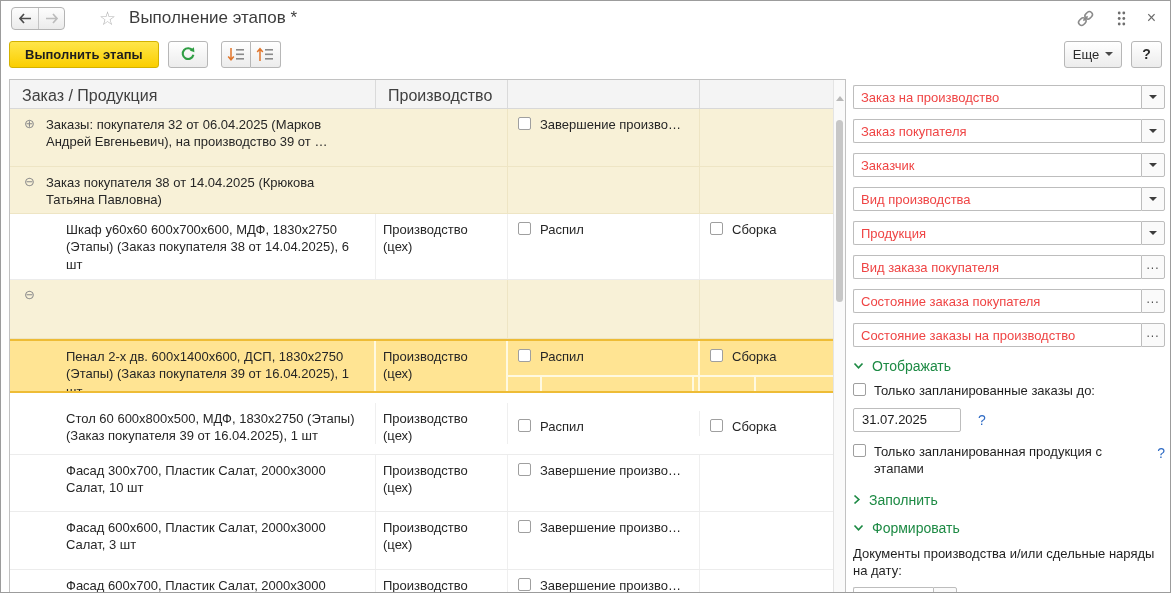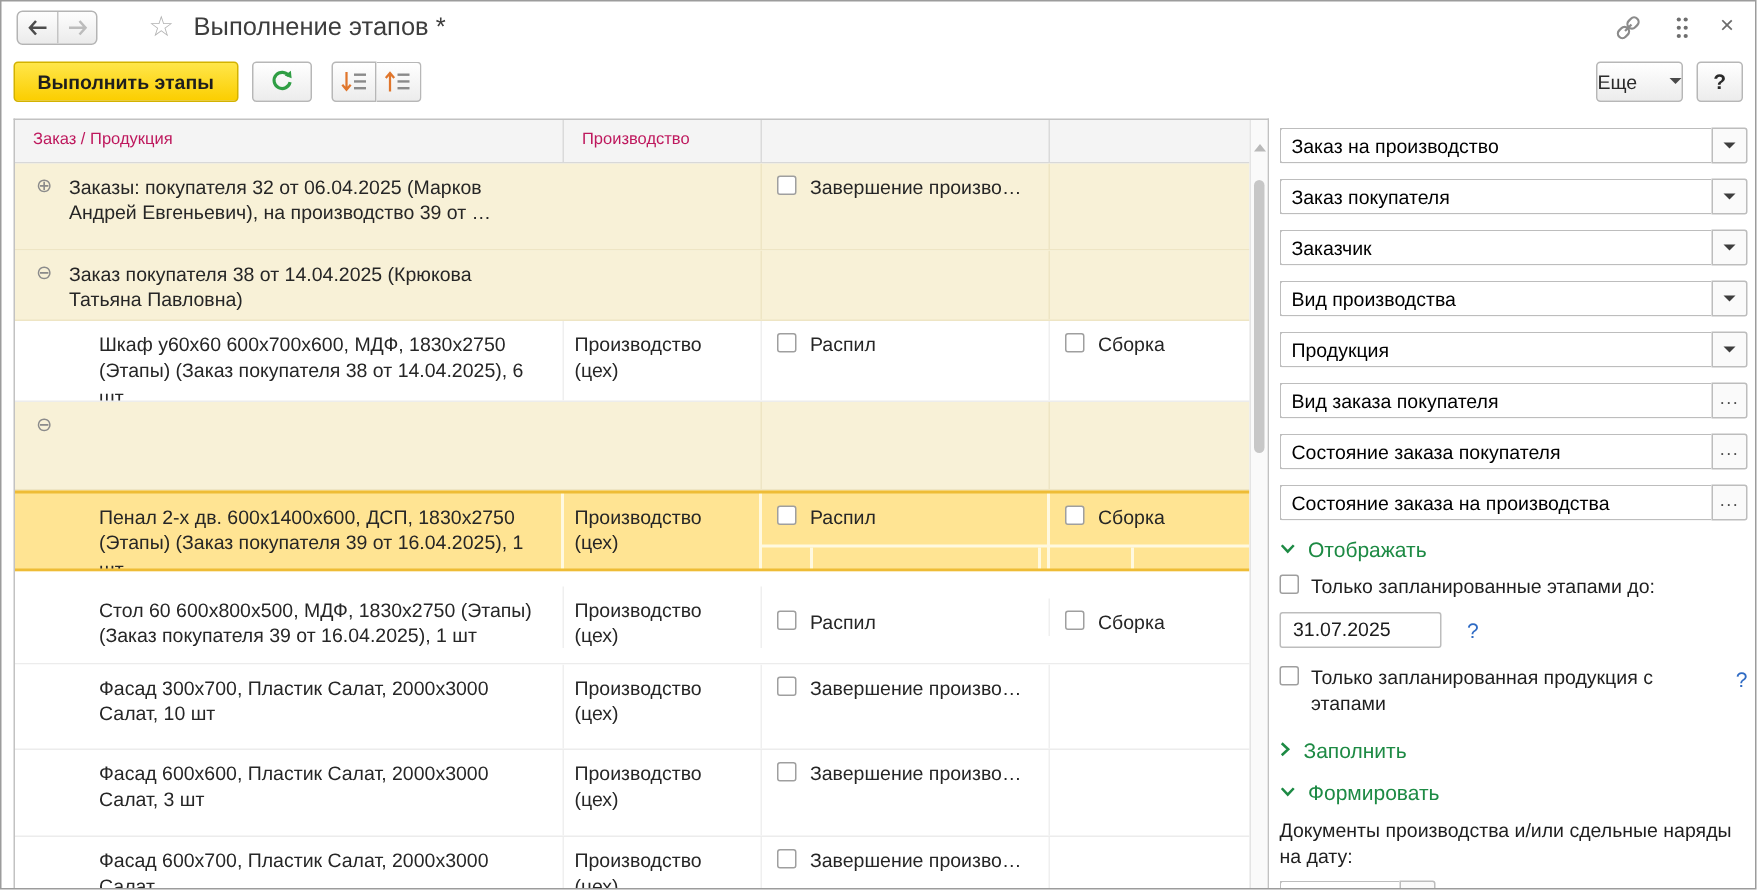--- a/index.html
+++ b/index.html
@@ -22,27 +22,27 @@
   
   .toolbar { position:absolute; top:37px; left:8px; right:8px; height:32px; display:flex; align-items:center; }
   .btn { height:27px; background:linear-gradient(#ffffff,#ececec); border:1px solid #b7b7b7; border-radius:3px; font-size:13px; color:#2b2b2b; display:inline-flex; align-items:center; justify-content:center; cursor:pointer; font-family:inherit; }
   .btn-yellow { height:27px; padding:0 15px; background:linear-gradient(#ffe64a,#fbce00); border:1px solid #d3b200; border-radius:3px; font-weight:bold; font-size:13px; color:#1e1e1e; cursor:pointer; font-family:inherit; }
   .btn-refresh { width:40px; margin-left:9px; }
   .btn-group { display:flex; margin-left:13px; }
   .btn-group .btn { width:30px; }
   .btn-group .btn:first-child { border-radius:3px 0 0 3px; }
   .btn-group .btn:last-child { border-radius:0 3px 3px 0; border-left:none; }
   .toolbar-right { margin-left:auto; display:flex; gap:9px; }
-  .btn-more { width:58px; gap:6px;justify-content:space-between; }
+  .btn-more { width:58px; gap:6px; }
   .caret { width:0; height:0; border-left:4px solid transparent; border-right:4px solid transparent; border-top:4px solid #4a4a4a; }
   .btn-help { width:31px; font-weight:bold; font-size:14px; }
   
   .table { position:absolute; top:78px; left:8px; width:837px; bottom:0; border:1px solid #c2c2c2; border-bottom:none; background:#fff; overflow:hidden; }
   .thead { display:flex; height:29px; background:#f4f4f4; border-bottom:1px solid #d8d8d8; width:823px; }
-  .th { padding:7px 6px 0 12px; font-size:11px; color:#be185d; border-right:1px solid #dadada; overflow:hidden; white-space:nowrap; }
+  .th { padding:7px 6px 0 12px; font-size:16px; color:#404040; border-right:1px solid #dadada; overflow:hidden; white-space:nowrap; }
   .w1 { width:366px; } .w2 { width:132px; } .w3 { width:192px; } .w4 { width:133px; border-right:none; }
   .tbody { width:823px; }
   .trow { display:flex; border-bottom:1px solid #ececec; position:relative; overflow:hidden; }
   .trow.group { background:#f8f1d7; border-bottom-color:#eee5c4; }
   .trow.item  { background:#fff; }
   .trow.selected { background:#ffe493; border-top:2px solid #eebc36; border-bottom:2px solid #eebc36; }
   .cell { padding:7px 10px 0 10px; font-size:13px; line-height:1.33; color:#262626; }
   .cell.c1 { width:366px; padding-left:56px; position:relative; border-right:1px solid #efefef; }
   .group .cell.c1 { padding-left:36px; border-right-color:transparent; }
   .cell.c2 { width:132px; padding-left:7px; border-right:1px solid #efefef; }
@@ -55,21 +55,21 @@
   .checkbox { flex:none; width:13px; height:13px; border:1px solid #9f9f9f; border-radius:2px; background:#fff; margin-top:1px; cursor:pointer; }
   .subrow { position:absolute; left:498px; width:325px; height:16px; bottom:0; border-top:2px solid #fff9e0; }
   .subrow i { position:absolute; top:0; bottom:0; width:2px; background:#fff9e0; }
   
   .vscroll { position:absolute; top:0; right:0; width:12px; bottom:0; background:#fafafa; border-left:1px solid #e4e4e4; }
   .vscroll .arr { position:absolute; top:16px; left:2px; width:0; height:0; border-left:4px solid transparent; border-right:4px solid transparent; border-bottom:5px solid #b9b9b9; }
   .vscroll .thumb { position:absolute; top:40px; left:2px; width:7px; height:182px; background:#c7c7c7; border-radius:4px; cursor:pointer; }
   
   .sidebar { position:absolute; left:852px; top:84px; width:312px; bottom:0; font-size:13px; }
   .field { display:flex; height:24px; margin-bottom:10px; }
-  .finput { flex:1; border:1px solid #bdbdbd; border-right:none; border-radius:2px 0 0 2px; background:#fff; display:flex; align-items:center; padding:0 7px; color:#000000; overflow:hidden; white-space:nowrap; cursor:text; }
+  .finput { flex:1; border:1px solid #bdbdbd; border-right:none; border-radius:2px 0 0 2px; background:#fff; display:flex; align-items:center; padding:0 7px; color:#ef4444; overflow:hidden; white-space:nowrap; cursor:text; }
   .fbtn { width:24px; border:1px solid #bdbdbd; border-radius:0 2px 2px 0; background:#fafafa; display:flex; align-items:center; justify-content:center; color:#4c4c4c; cursor:pointer; }
   .fbtn .caret { border-top-color:#3d3d3d; }
   .fbtn.dots { font-size:12px; letter-spacing:1px; padding-bottom:5px; }
   .sec { display:flex; align-items:center; gap:8px; color:#1d8a44; font-size:14px; margin:12px 0 9px; cursor:pointer; }
   .cbrow { display:flex; align-items:flex-start; gap:8px; margin:4px 0 8px; color:#1f1f1f; line-height:1.3; }
   .cbrow .checkbox { margin-top:0; }
   .cbrow .lbl { flex:1; }
   .daterow { display:flex; align-items:center; gap:17px; margin:8px 0 12px; }
   .dateinput { width:108px; height:24px; border:1px solid #bdbdbd; border-radius:2px; background:#fff; display:flex; align-items:center; padding:0 8px; color:#1c1c1c; cursor:text; }
   .help { color:#2f6bc4; font-size:14px; cursor:pointer; }
@@ -177,21 +177,21 @@
           </span>
         </div>
         <div class="cell c4"></div>
       </div>
       <div class="trow group" style="height: 47px;">
         <div class="cell c1"><span class="expander">⊖</span><span class="rtext">Заказ покупателя 38 от 14.04.2025  (Крюкова Татьяна Павловна)</span></div>
         <div class="cell c2"></div>
         <div class="cell c3"></div>
         <div class="cell c4"></div>
       </div>
-      <div class="trow item" style="height: 54px;">
+      <div class="trow item" style="height: 66px;">
         <div class="cell c1"><span class="rtext">Шкаф у60х60 600х700х600, МДФ, 1830х2750 (Этапы) (Заказ покупателя 38 от 14.04.2025), 6 шт</span></div>
         <div class="cell c2">Производство (цех)</div>
         <div class="cell c3">
           <span class="stage">
             <span class="checkbox"></span>
             <span class="stage-label">Распил</span>
           </span>
         </div>
         <div class="cell c4">
           <span class="stage">
@@ -317,35 +317,35 @@
       </div>
       <div class="field">
         <div class="finput">Вид заказа покупателя</div>
         <div class="fbtn dots">...</div>
       </div>
       <div class="field">
         <div class="finput">Состояние заказа покупателя</div>
         <div class="fbtn dots">...</div>
       </div>
       <div class="field">
-        <div class="finput">Состояние заказа на производства</div>
+        <div class="finput">Состояние заказы на производство</div>
         <div class="fbtn dots">...</div>
       </div>
     </div>
 
   <div class="sec" style="margin-top:11px">
     <svg width="11" height="8" viewBox="0 0 11 8">
         <path d="M1.5 1.5 L5.5 5.8 L9.5 1.5" stroke="#1d8a44" stroke-width="1.7" fill="none"></path>
       </svg>
     <span>Отображать</span>
   </div>
 
   <div class="cbrow">
     <span class="checkbox"></span>
-    <span class="lbl">Только запланированные этапами до:</span>
+    <span class="lbl">Только запланированные заказы до:</span>
   </div>
 
   <div class="daterow">
     <div class="dateinput">31.07.2025</div>
     <span class="help">?</span>
   </div>
 
   <div class="cbrow">
     <span class="checkbox"></span>
     <span class="lbl">Только запланированная продукция с этапами</span>

